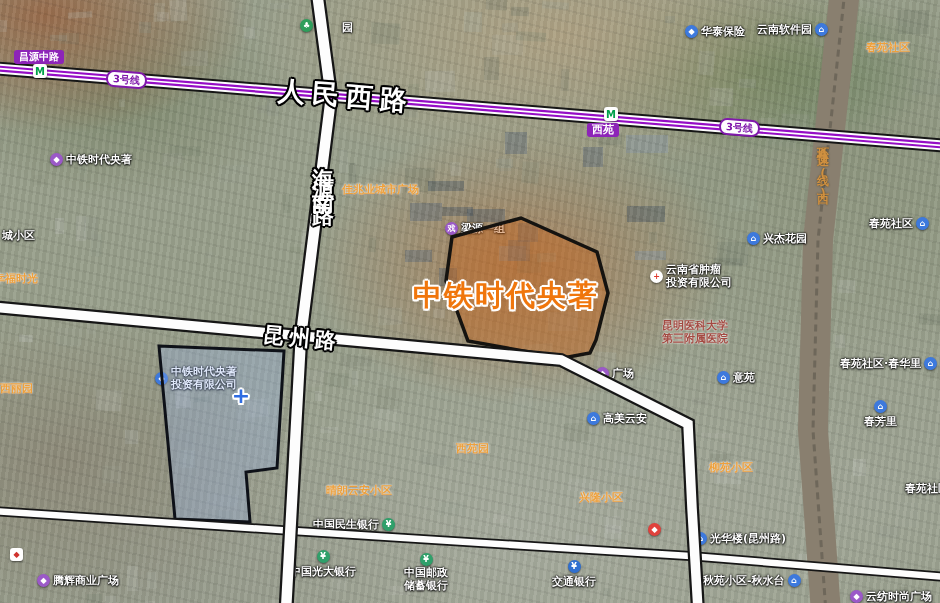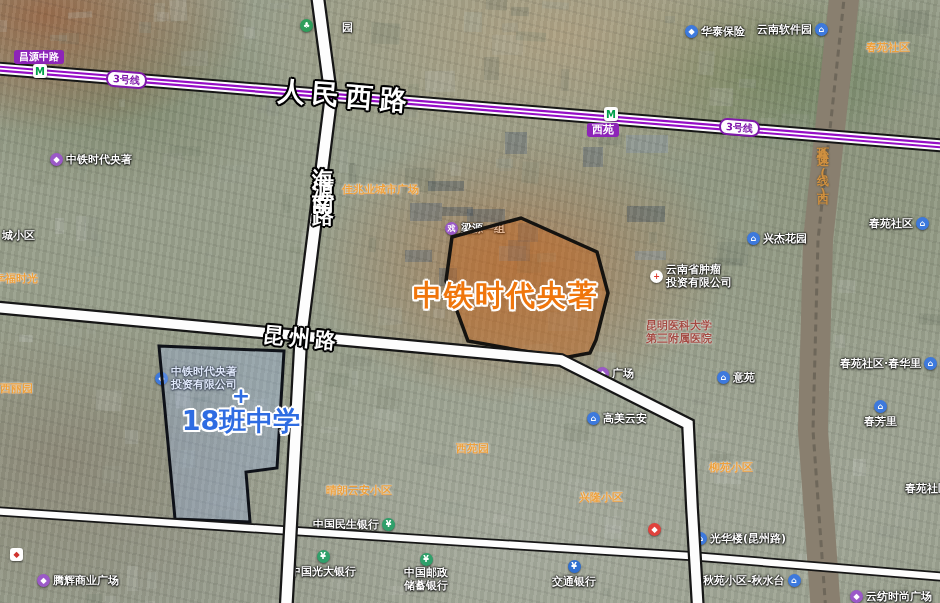--- a/index.html
+++ b/index.html
@@ -286,21 +286,21 @@
         <span class="pico" style="background: rgb(61, 121, 221); color: rgb(255, 255, 255);">⌂</span>
         <span class="t">兴杰花园</span>
       </div>
       <div class="poi" style="left: 650px; top: 264px;">
         <span class="pico" style="background: rgb(255, 255, 255); color: rgb(224, 58, 47);">+</span>
         <div class="lines">
           <span>云南省肿瘤</span>
           <span>投资有限公司</span>
         </div>
       </div>
-      <div class="poi red-dark" style="left: 646px; top: 320px;">
+      <div class="poi red-dark" style="left: 662px; top: 320px;">
         <div class="lines">
           <span>昆明医科大学</span>
           <span>第三附属医院</span>
         </div>
       </div>
       <div class="poi" style="left: 2px; top: 228px;">
         <span class="t">城小区</span>
       </div>
       <div class="poi orange" style="left: -6px; top: 271px;">
         <span class="t">幸福时光</span>
@@ -423,21 +423,20 @@
     </g>
   </svg>
 
   <div id="annot-labels">
     <div class="halo-b" id="lbl-renmin">人民西路</div>
     <div class="halo-b" id="lbl-haiyuan">海源南路</div>
     <div class="halo-b" id="lbl-kunzhou">昆州路</div>
     <div class="halo-w" id="lbl-project">中铁时代央著</div>
     <div id="school-label">
       <span class="lp halo-w">+</span>
-      <span class="l2 halo-w">18班中学</span>
     </div>
     <div class="mname" id="changyuan-label">昌源中路</div>
     <div class="mname" id="station-xiyuan">西苑</div>
     <div class="mbadge" style="left:106px;top:71px;">3号线</div>
     <div class="mbadge" style="left:719px;top:119px;">3号线</div>
     <div class="mlogo" style="left:33px;top:64px;">M</div>
     <div class="mlogo" style="left:604px;top:107px;">M</div>
   </div>
 </div>
 

